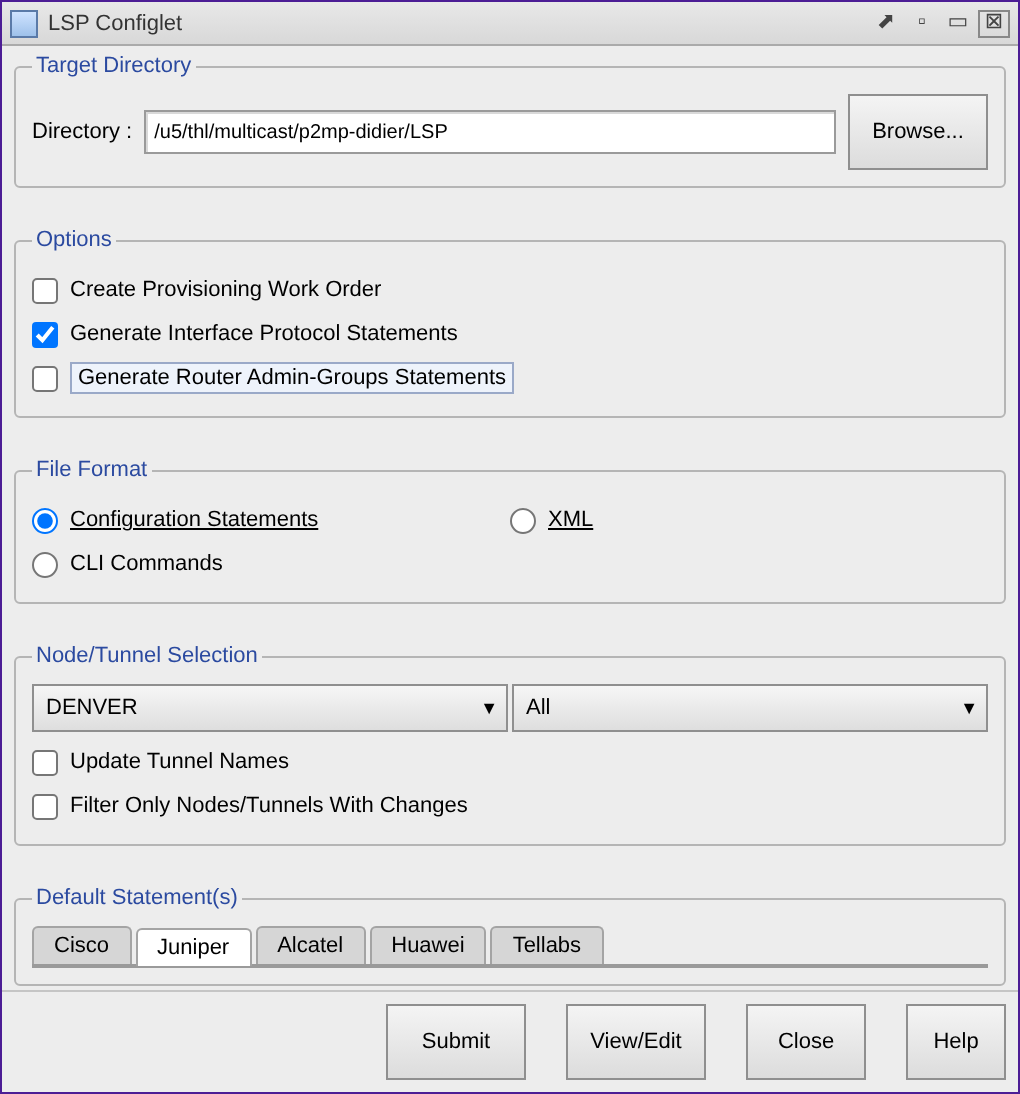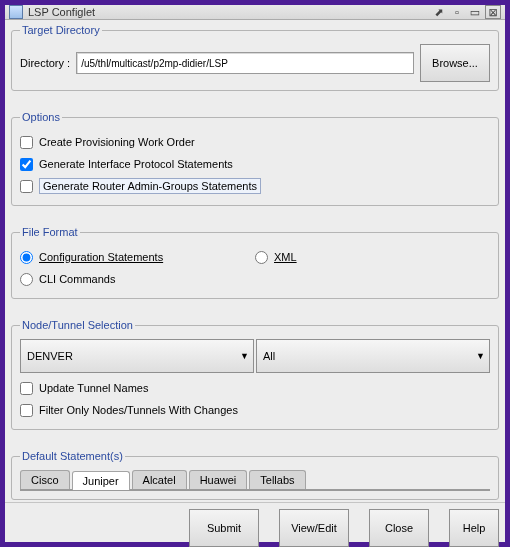--- a/index.html
+++ b/index.html
@@ -8,21 +8,21 @@
     padding: 0;
     font-family: Arial, sans-serif;
     font-size: 11px;
     background: #ededed;
     color: #000;
     width: 510px;
     height: 547px;
     overflow: hidden;
   }
   .window {
-    border: 5px solid #4c1d95;
+    border: 1px solid #4c1d95;
     width: 510px;
     height: 547px;
     display: flex;
     flex-direction: column;
     background: #ededed;
   }
   .titlebar {
     background: linear-gradient(#e8e8e8, #d8d8d8);
     border-bottom: 1px solid #aaa;
     height: 22px;
@@ -105,21 +105,21 @@
     background: #eef3fb;
   }
   .ff-row { display: flex; }
   .ff-col { flex: 1; text-decoration: underline; }
   .dropdown {
     display: flex;
     align-items: center;
     justify-content: space-between;
     border: 1px solid #8f8f8f;
     background: linear-gradient(#f6f6f6,#dedede);
-    height: 34px;
+    height: 24px;
     padding: 0 4px 0 6px;
     font-size: 11px;
   }
   .dropdown .arrow {
     font-size: 9px;
   }
   .tabs {
     display: flex;
     gap: 2px;
     margin-bottom: 0;

